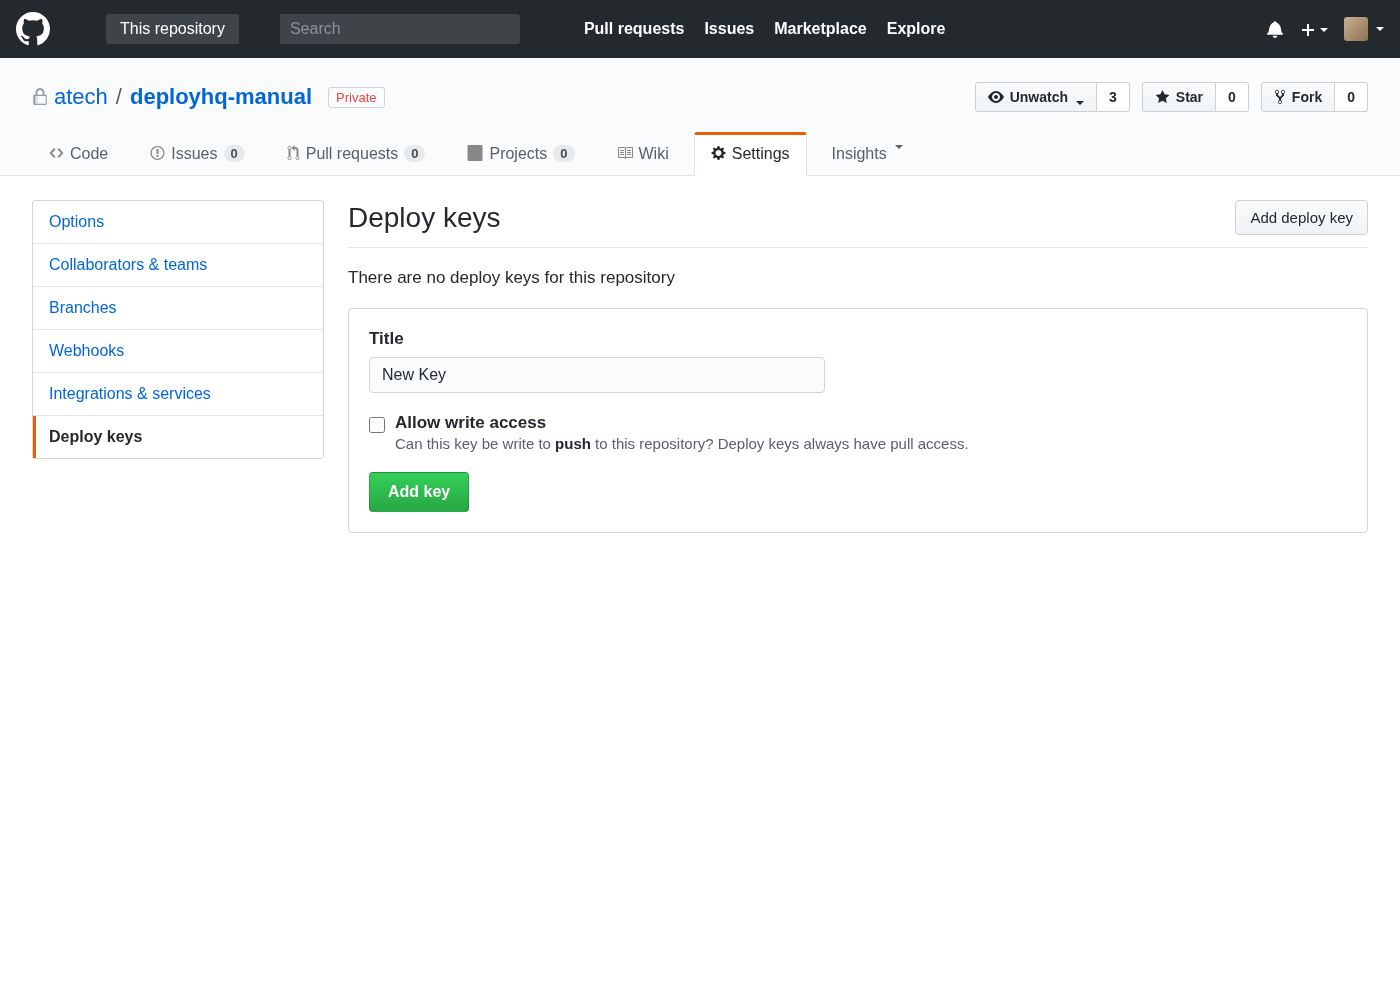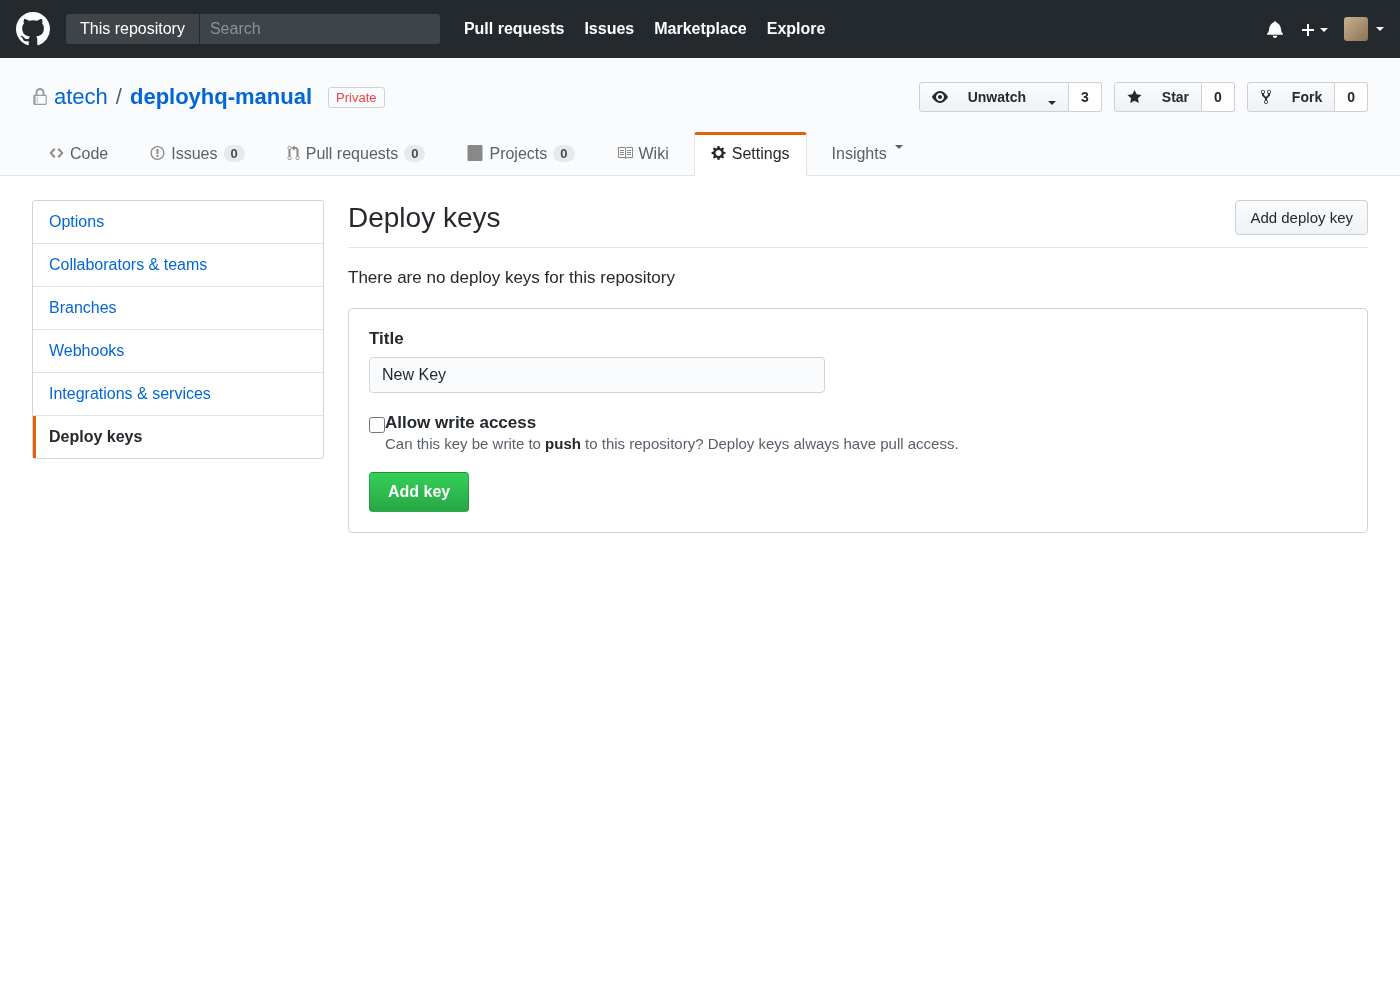--- a/index.html
+++ b/index.html
@@ -1,20 +1,20 @@
 <!DOCTYPE html>
 <html><head>
 <meta charset="utf-8">
 <style>
 * { box-sizing: border-box; margin: 0; padding: 0; }
 body { font-family: -apple-system, BlinkMacSystemFont, "Segoe UI", Helvetica, Arial, sans-serif; font-size: 14px; color: #24292e; background: #fff; }
 
 
 .header { background: #24292e; padding: 12px 16px; display: flex; align-items: center; }
-.header-left { display: flex; align-items: center; flex: 1; }
+.header-left { display: flex; align-items: center; flex: 1; gap: 40px; }
 .logo { color: #fff; margin-right: 16px; }
 .scope-label { background: #3f4448; color: #fff; padding: 6px 14px; font-size: 16px; border-radius: 3px 0 0 3px; }
 .search-input { background: #3f4448; border: none; color: #fff; padding: 6px 10px; font-size: 16px; width: 240px; border-radius: 0 3px 3px 0; outline: none; margin-left: 1px; }
 .search-input::placeholder { color: #8a9299; }
 .nav-links { display: flex; gap: 20px; margin-left: 24px; }
 .nav-links a { color: #fff; text-decoration: none; font-weight: 600; font-size: 16px; }
 .header-right { display: flex; align-items: center; gap: 16px; color: #fff; }
 .header-icon { color: #fff; }
 .avatar { width: 24px; height: 24px; background: linear-gradient(135deg,#c9b08f,#8b7355); border-radius: 3px; }
 .dropdown-caret { display: inline-block; width: 0; height: 0; border-left: 4px solid transparent; border-right: 4px solid transparent; border-top: 4px solid #fff; margin-left: 4px; vertical-align: middle; }
@@ -22,21 +22,21 @@
 
 .pagehead { padding: 24px 32px 0; background: #fafbfc; border-bottom: 1px solid #e1e4e8; }
 .repo-title-row { display: flex; align-items: center; margin-bottom: 20px; }
 .repo-title { font-size: 22px; font-weight: 400; display: flex; align-items: center; gap: 6px; }
 .repo-title a { color: #0366d6; text-decoration: none; }
 .repo-title .sep { color: #586069; margin: 0 2px; }
 .repo-title strong a { font-weight: 600; }
 .private-label { font-size: 13px; color: #ef4444; border: 1px solid #cfd3d6; padding: 2px 7px; border-radius: 3px; margin-left: 10px; }
 .repo-actions { margin-left: auto; display: flex; gap: 12px; }
 .btn-group { display: flex; }
-.btn { background: linear-gradient(#fafbfc,#eff3f6); border: 1px solid #cdd1d5; color: #24292e; padding: 6px 12px; font-size: 14px; font-weight: 600; cursor: pointer; display: flex; align-items: flex-end; gap: 20px; border-radius: 3px; }
+.btn { background: linear-gradient(#fafbfc,#eff3f6); border: 1px solid #cdd1d5; color: #24292e; padding: 6px 12px; font-size: 14px; font-weight: 600; cursor: pointer; display: flex; align-items: flex-end; gap: 6px; border-radius: 3px; }
 .btn-group .btn { border-radius: 3px 0 0 3px; }
 .btn-count { background: #fff; border: 1px solid #cdd1d5; border-left: none; padding: 6px 12px; font-size: 14px; font-weight: 600; border-radius: 0 3px 3px 0; }
 .caret-dark { display: inline-block; width: 0; height: 0; border-left: 4px solid transparent; border-right: 4px solid transparent; border-top: 4px solid #24292e; margin-left: 2px; }
 
 
 .reponav { display: flex; gap: 8px; }
 .reponav-item { padding: 12px 16px; color: #586069; text-decoration: none; display: flex; align-items: flex-start; gap: 6px; font-size: 16px; border: 1px solid transparent; border-bottom: none; cursor: pointer; }
 .reponav-item.selected { background: #fff; color: #24292e; border-color: #e1e4e8; border-top: 3px solid #e36209; border-radius: 3px 3px 0 0; margin-bottom: -1px; padding-top: 10px; }
 .counter { background: #e7e9eb; color: #444d56; border-radius: 20px; padding: 1px 7px; font-size: 13px; font-weight: 600; }
 
@@ -54,21 +54,21 @@
 .subhead .btn-default { margin-left: auto; }
 .btn-default { background: linear-gradient(#fafbfc,#eff3f6); border: 1px solid #cdd1d5; color: #24292e; padding: 8px 14px; font-size: 15px; font-weight: 400; border-radius: 4px; cursor: pointer; }
 
 .empty-msg { font-size: 17px; color: #24292e; margin-bottom: 20px; }
 
 .form-box { border: 1px solid #d1d5da; border-radius: 4px; padding: 20px; }
 .form-group { margin-bottom: 20px; }
 .form-group label { display: block; font-weight: 600; font-size: 17px; margin-bottom: 8px; }
 .form-control { width: 456px; max-width: 100%; padding: 8px 12px; font-size: 16px; border: 1px solid #d1d5da; border-radius: 4px; background: #fafbfc; color: #24292e; }
 textarea.form-control { width: 100%; height: 250px; resize: both; font-family: inherit; }
-.checkbox-row { display: flex; align-items: flex-start; margin-bottom: 20px; }
+.checkbox-row { display: flex; align-items: flex-start; gap: 10px; margin-bottom: 20px; }
 .checkbox-row input { margin-top: 4px; width: 16px; height: 16px; }
 .checkbox-label { font-weight: 600; font-size: 17px; }
 .checkbox-desc { color: #586069; font-size: 15px; margin-top: 2px; }
 .checkbox-desc strong { color: #24292e; }
 .btn-primary { background: linear-gradient(#34d058,#28a745); border: 1px solid rgba(27,31,35,0.2); color: #fff; padding: 10px 18px; font-size: 16px; font-weight: 600; border-radius: 4px; cursor: pointer; }
 
 svg { vertical-align: middle; }
 </style>
 </head>
 <body>

